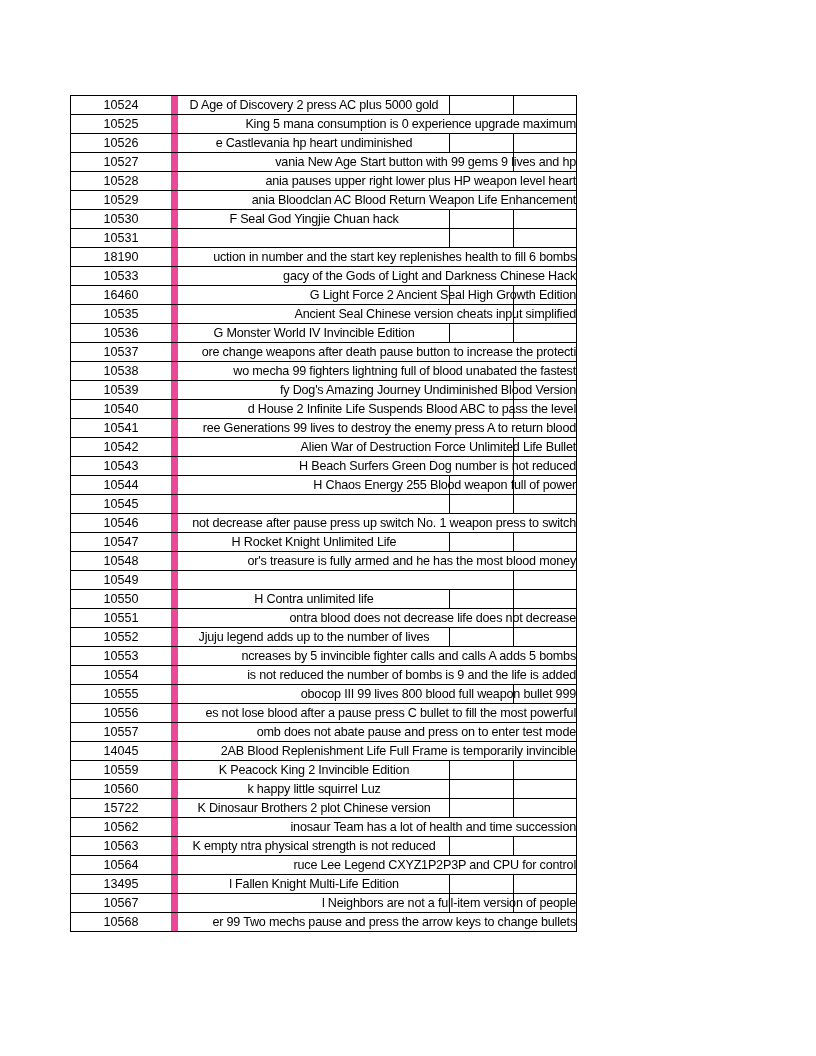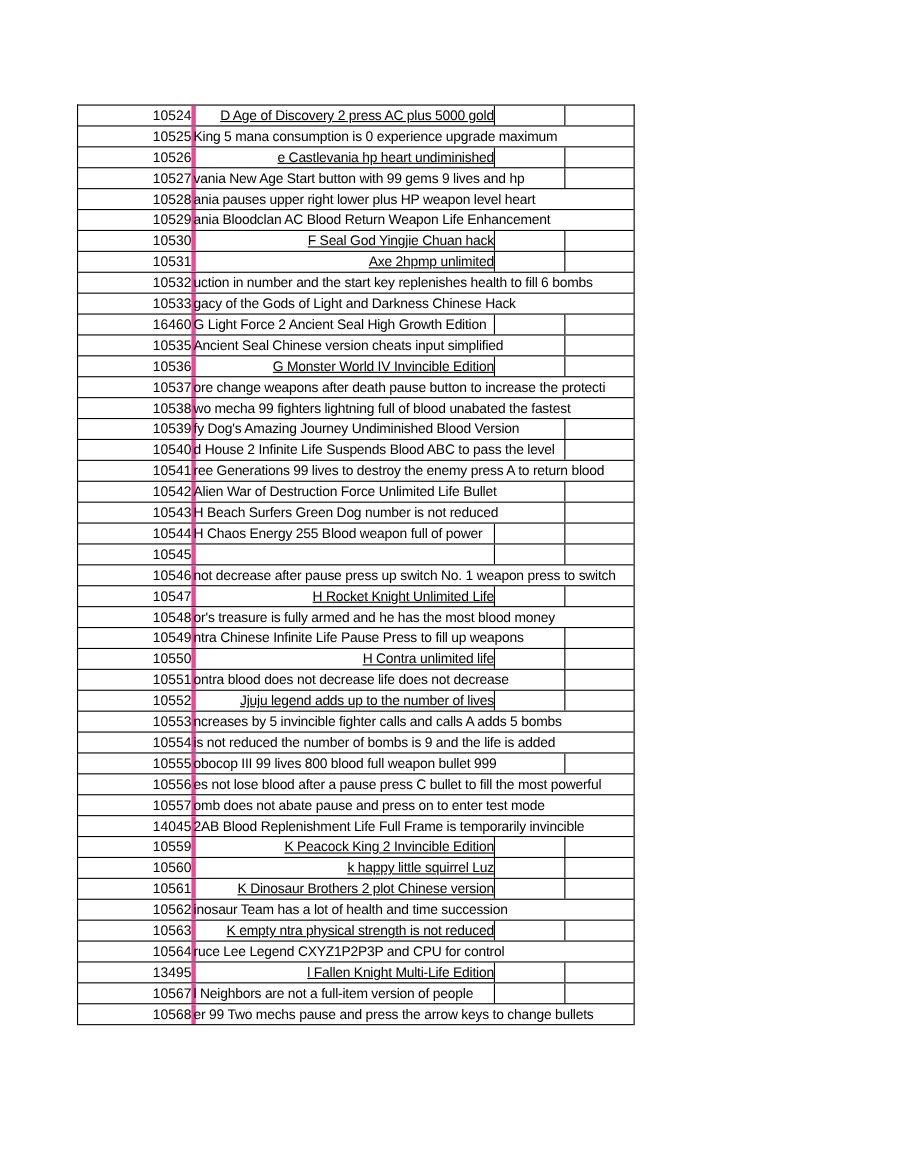--- a/index.html
+++ b/index.html
@@ -13,31 +13,31 @@
     border:1px solid #000;border-bottom:none;
     box-sizing:border-box;background:#fff;
   }
   .row{
     position:relative;height:19px;box-sizing:border-box;
     border-bottom:1px solid #000;overflow:hidden;
     font-size:12.6px;line-height:18px;white-space:nowrap;
   }
   .num{
     position:absolute;left:0;top:0;width:107px;height:100%;
-    box-sizing:border-box;border-right:4px solid #ec4899;
-    text-align:right;
+    box-sizing:border-box;border-right:7px solid #ec4899;
+    text-align:center;
   }
   .vline{
     position:absolute;top:0;width:1px;height:100%;background:#000;
   }
   .vline.c1{left:378px;}
   .vline.c2{left:442px;}
   .desc{position:absolute;top:0;height:100%;letter-spacing:-0.2px;}
-  .desc.center{left:108px;width:270px;text-align:right;text-decoration:underline;}
-  .desc.left{left:108px;right:0;text-indent:-3px;text-align:left;}
+  .desc.center{left:108px;width:270px;text-align:center;}
+  .desc.left{left:108px;right:0;text-indent:-3px;text-align:right;}
 </style>
 </head>
 <body>
 
 <div class="page">
   <div class="sheet-table" id="sheet-table">
       <div class="row">
         <div class="num">10524</div>
         <div class="vline c1"></div>
         <div class="vline c2"></div>
@@ -69,24 +69,23 @@
       <div class="row">
         <div class="num">10530</div>
         <div class="vline c1"></div>
         <div class="vline c2"></div>
         <div class="desc center">F Seal God Yingjie Chuan hack</div>
       </div>
       <div class="row">
         <div class="num">10531</div>
         <div class="vline c1"></div>
         <div class="vline c2"></div>
-        <div class="desc center">Axe 2hpmp unlimited</div>
-      </div>
-      <div class="row">
-        <div class="num">10532</div>
+      </div>
+      <div class="row">
+        <div class="num">18190</div>
         <div class="desc left">uction in number and the start key replenishes health to fill 6 bombs</div>
       </div>
       <div class="row">
         <div class="num">10533</div>
         <div class="desc left">gacy of the Gods of Light and Darkness Chinese Hack</div>
       </div>
       <div class="row">
         <div class="num">16460</div>
         <div class="vline c1"></div>
         <div class="vline c2"></div>
@@ -156,21 +155,20 @@
         <div class="vline c2"></div>
         <div class="desc center">H Rocket Knight Unlimited Life</div>
       </div>
       <div class="row">
         <div class="num">10548</div>
         <div class="desc left">or's treasure is fully armed and he has the most blood money</div>
       </div>
       <div class="row">
         <div class="num">10549</div>
         <div class="vline c2"></div>
-        <div class="desc left">ntra Chinese Infinite Life Pause Press to fill up weapons</div>
       </div>
       <div class="row">
         <div class="num">10550</div>
         <div class="vline c1"></div>
         <div class="vline c2"></div>
         <div class="desc center">H Contra unlimited life</div>
       </div>
       <div class="row">
         <div class="num">10551</div>
         <div class="vline c2"></div>
@@ -213,21 +211,21 @@
         <div class="vline c2"></div>
         <div class="desc center">K Peacock King 2 Invincible Edition</div>
       </div>
       <div class="row">
         <div class="num">10560</div>
         <div class="vline c1"></div>
         <div class="vline c2"></div>
         <div class="desc center">k happy little squirrel Luz</div>
       </div>
       <div class="row">
-        <div class="num">10561</div>
+        <div class="num">15722</div>
         <div class="vline c1"></div>
         <div class="vline c2"></div>
         <div class="desc center">K Dinosaur Brothers 2 plot Chinese version</div>
       </div>
       <div class="row">
         <div class="num">10562</div>
         <div class="desc left">inosaur Team has a lot of health and time succession</div>
       </div>
       <div class="row">
         <div class="num">10563</div>

